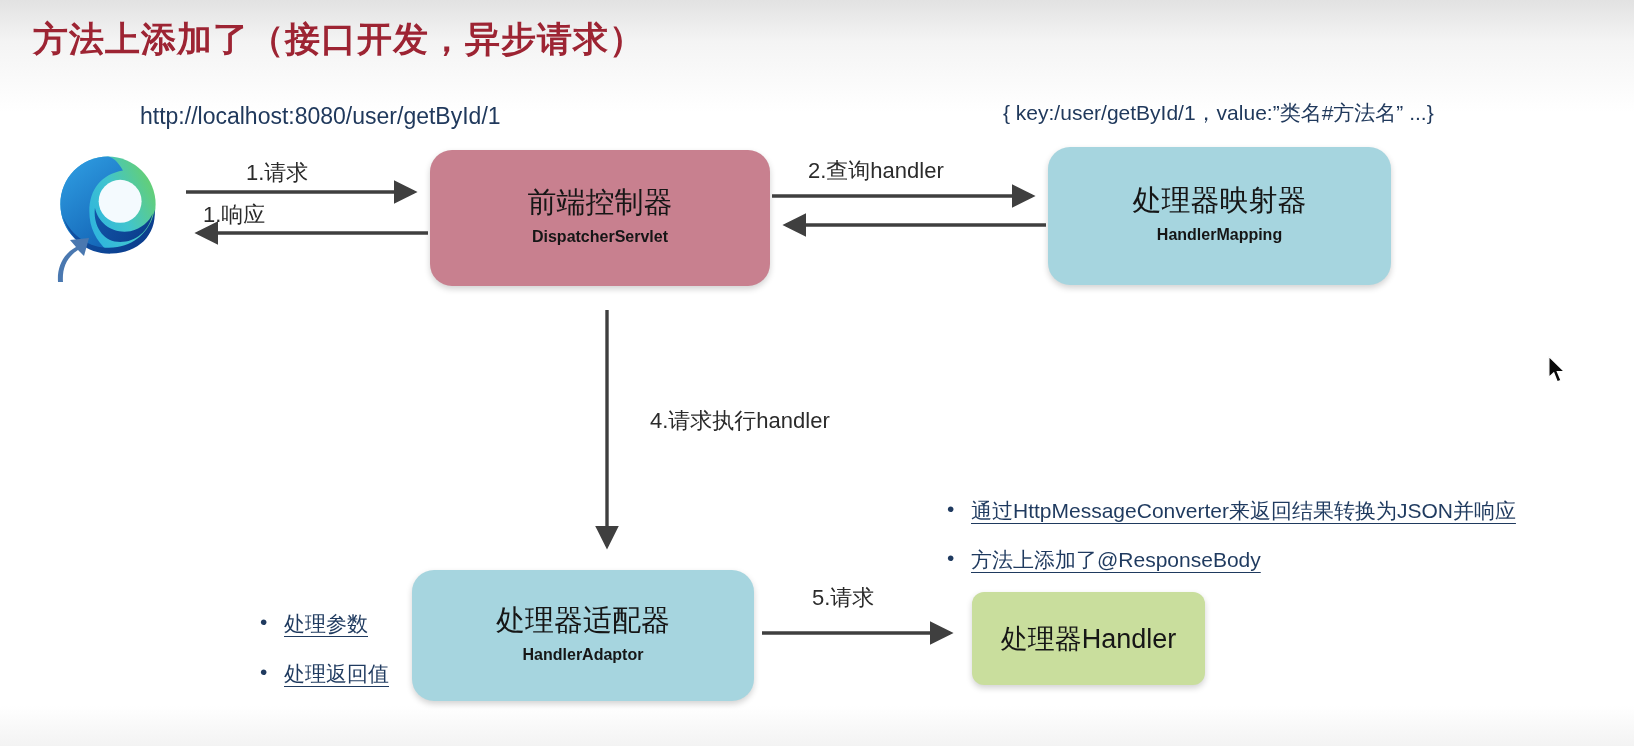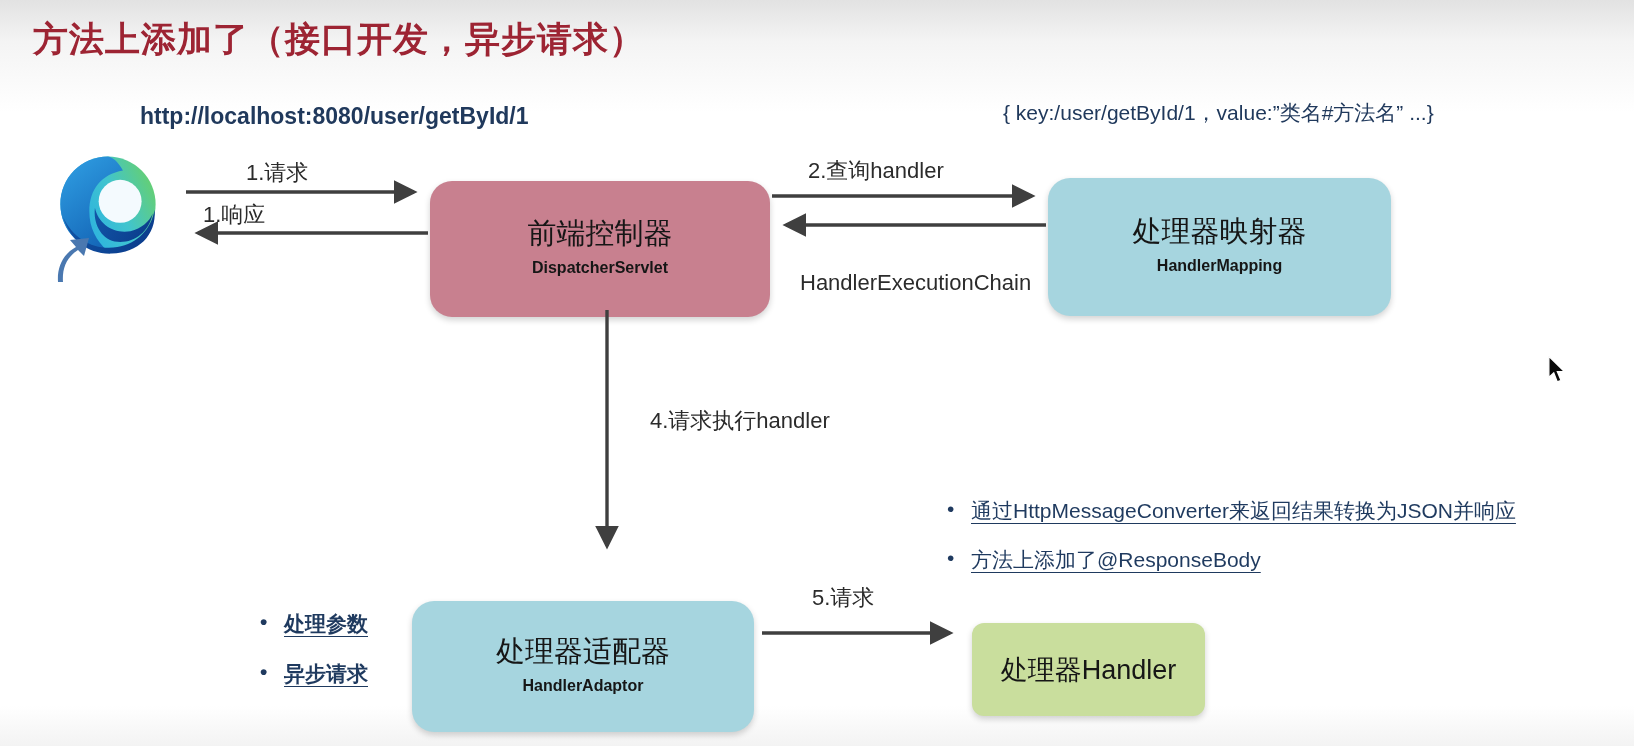--- a/index.html
+++ b/index.html
@@ -12,31 +12,31 @@
     position:relative; width:1634px; height:746px; overflow:hidden;
     background:linear-gradient(180deg,#e2e2e2 0px,#f4f4f4 42px,#ffffff 112px,#ffffff 706px,#f3f3f3 746px);
   }
   .page-title{
     position:absolute; left:33px; top:16px;
     font-size:35px; font-weight:bold; letter-spacing:1px;
     color:#9D2433;
   }
   .url-label{
     position:absolute; left:140px; top:103px;
-    font-size:23px; font-weight:700; color:#20395C;text-align:right;
+    font-size:23px; font-weight:400; color:#20395C;text-align:right;
   }
   .kv-label{
     position:absolute; left:1003px; top:99px;
     font-size:21px; font-weight:500; color:#20395C;
   }
   .box{
     position:absolute; border-radius:22px;
     display:flex; flex-direction:column; align-items:center; justify-content:center;
     box-shadow:0 3px 6px rgba(0,0,0,0.18);
-    color:#161616; text-align:center;margin-top:31px;
+    color:#161616; text-align:center;
   }
   .box .t1{ font-size:29px; line-height:38px; }
   .box .t2{ font-size:16px; line-height:32px;font-weight:bold; }
   .box-dispatcher{ left:430px; top:150px; width:340px; height:136px; background:#C8808F; }
   .box-mapping   { left:1048px; top:147px; width:343px; height:138px; background:#A6D5DF; }
   .box-adaptor   { left:412px; top:570px; width:342px; height:131px; background:#A6D5DF; }
   .box-handler   { left:972px; top:592px; width:233px; height:93px;  background:#C9DE9D; border-radius:12px; }
   .box-handler .t1{ font-size:27px; }
   .arrows{ position:absolute; left:0; top:0; pointer-events:none; }
   .lbl{
@@ -54,21 +54,21 @@
   }
   .notes li{
     position:relative; padding-left:26px; white-space:nowrap;
     text-decoration:underline; text-decoration-thickness:1px; text-underline-offset:5px;
   }
   .notes li::before{
     content:"•"; position:absolute; left:2px; top:0; text-decoration:none;
   }
   .notes-right{ left:945px; top:497px; }
   .notes-right li{ margin-bottom:21px; }
-  .notes-left{ left:258px; top:610px;font-weight:bold; }
+  .notes-left{ left:258px; top:610px; }
   .notes-left li{ margin-bottom:22px; }
   .edge-icon{ position:absolute; left:52px; top:150px; width:112px; height:112px; }
   .anno-arrow{ position:absolute; left:50px; top:236px; width:42px; height:48px; }
   .cursor{ position:absolute; left:1547px; top:355px; width:20px; height:30px; }
 </style>
 </head>
 <body>
 
 <div class="canvas">
 
@@ -139,32 +139,31 @@
       <line x1="772" y1="196" x2="1032" y2="196" marker-end="url(#ah)"></line>
       <line x1="1046" y1="225" x2="786" y2="225" marker-end="url(#ah)"></line>
       <line x1="607" y1="310" x2="607" y2="546" marker-end="url(#ah)"></line>
       <line x1="762" y1="633" x2="950" y2="633" marker-end="url(#ah)"></line>
     </g>
   </svg>
 
   <div class="lbl lbl-1">1.请求</div>
   <div class="lbl lbl-6">1.响应</div>
   <div class="lbl lbl-2">2.查询handler</div>
-  <div class="lbl lbl-3b">HandlerExecutionChain</div>
   <div class="lbl lbl-4">4.请求执行handler</div>
   <div class="lbl lbl-5">5.请求</div>
 
   <ul class="notes notes-right">
     <li>通过HttpMessageConverter来返回结果转换为JSON并响应</li>
     <li>方法上添加了@ResponseBody</li>
   </ul>
 
   <ul class="notes notes-left">
     <li>处理参数</li>
-    <li>异步请求</li>
+    <li>处理返回值</li>
   </ul>
 
   <div class="cursor">
     <svg width="20" height="30" viewBox="0 0 14 22">
       <path d="M1 1 L1 16.5 L4.6 13.2 L7.2 19.8 L10 18.6 L7.3 12.2 L12.6 12.2 Z" fill="#0A0A0A" stroke="#FFFFFF" stroke-width="1"></path>
     </svg>
   </div>
 
 </div>
 

